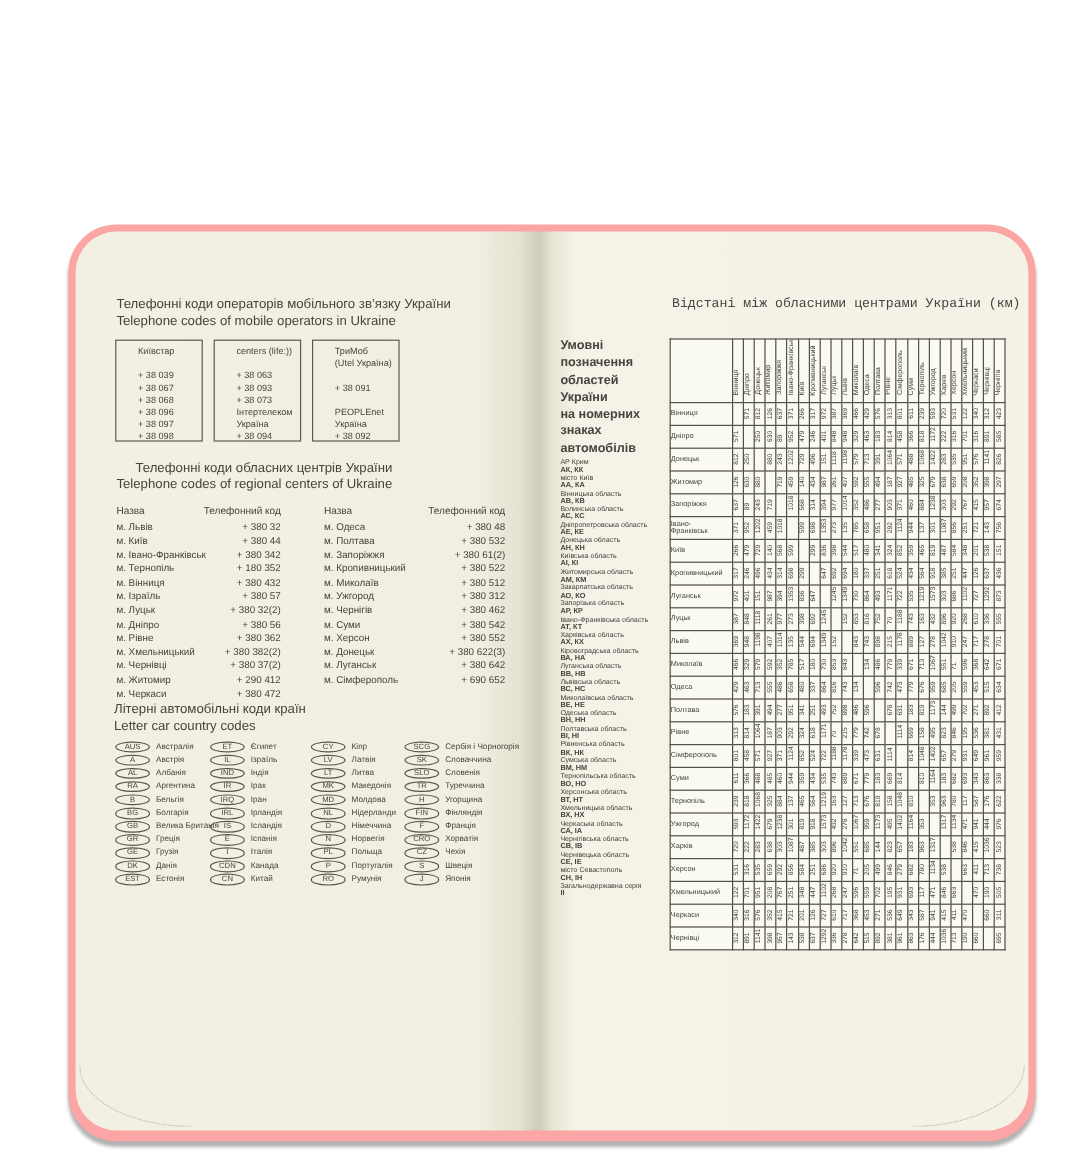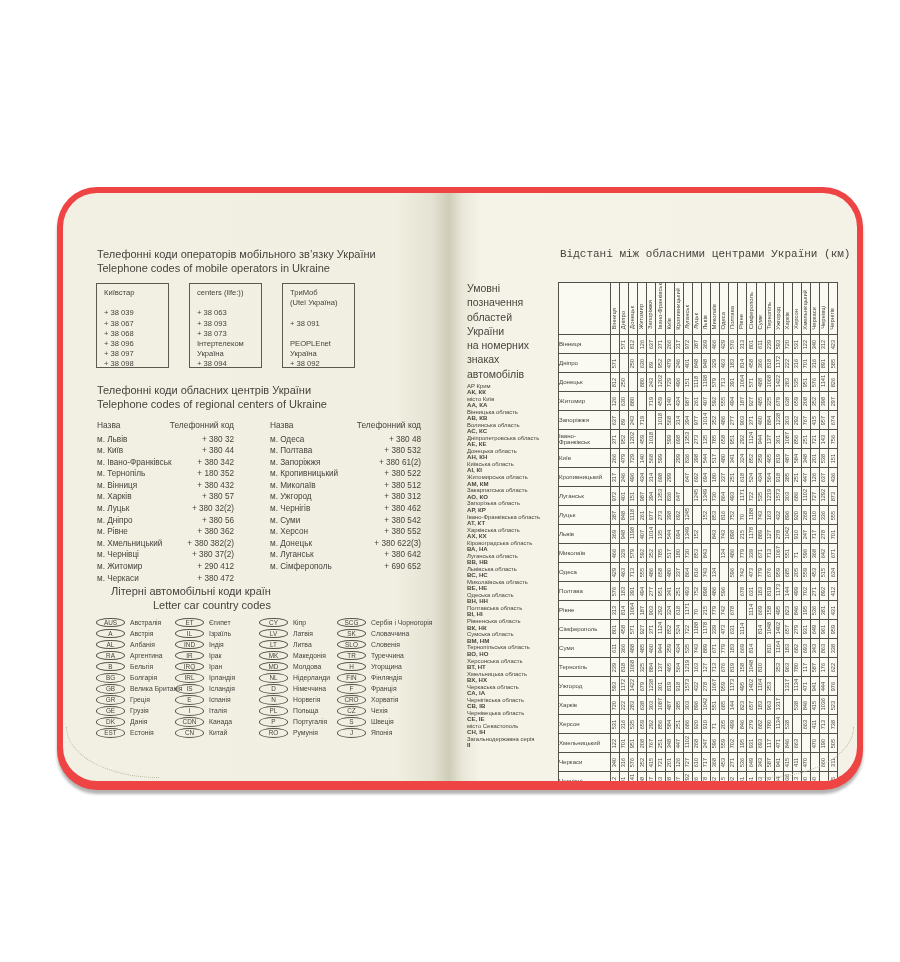--- a/index.html
+++ b/index.html
@@ -1,29 +1,29 @@
 <!DOCTYPE html>
 <html><head>
 <meta charset="utf-8">
 <style>
   html,body{margin:0;padding:0;background:#ffffff;}
   .canvas{position:relative;width:900px;height:962px;background:#ffffff;overflow:hidden;
           font-family:"Liberation Sans",sans-serif;color:#45443e;}
-  .cover{position:absolute;left:57px;top:187px;width:806px;height:603px;background:#ef4444;
+  .cover{position:absolute;left:57px;top:187px;width:806px;height:764px;background:#fca5a5;
          border-radius:40px;box-shadow:0 4px 3px rgba(0,0,0,0.30);}
   .pages{position:absolute;left:6px;top:6px;right:6px;bottom:9px;border-radius:34px;overflow:hidden;
          background:linear-gradient(90deg,#f2f0e2 0%,#f1efe1 42%,#e4e2d2 46.5%,#cfccb9 48.6%,#e9e7d7 50.3%,#f5f3e7 52.5%,#f4f2e6 100%);}
   .abs{position:absolute;}
   .sec-title{font-size:11px;line-height:13.6px;color:#45443e;white-space:nowrap;}
   .rp-title{font-size:11px;line-height:13.6px;text-align:center;white-space:nowrap;font-family:Liberation Mono, monospace;}
 
   
   .opboxes{display:flex;}
-  .opbox{width:73px;height:85px;border:1px solid #5b5a52;margin-right:20px;box-sizing:border-box;
-         padding:4px 2px 0 7px;font-size:7.6px;line-height:10.2px;background:transparent;overflow:hidden;}
+  .opbox{width:73px;height:85px;border:1px solid #5b5a52;margin-right:9px;box-sizing:border-box;
+         padding:4px 2px 0 18px;font-size:7.6px;line-height:10.2px;background:transparent;overflow:hidden;}
 
   
   .cc-group{position:absolute;top:0;}
   .cc-head{display:flex;justify-content:space-between;font-size:8.4px;line-height:12px;margin-bottom:2.5px;}
   .cc-row{display:flex;justify-content:space-between;font-size:8.2px;line-height:11.6px;white-space:nowrap;}
 
   
   .country-col{position:absolute;top:0;}
   .country-row{display:flex;align-items:center;height:11.05px;}
   .oval{width:29px;height:9.5px;border:1px solid #55544c;border-radius:50%;display:flex;align-items:center;
@@ -90,21 +90,21 @@
               <div>(Utel Україна)</div>
               <div>&nbsp;</div>
               <div>+ 38 091</div>
               <div>&nbsp;</div>
               <div>PEOPLEnet</div>
               <div>Україна</div>
               <div>+ 38 092</div>
             </div>
           </div>
 
-        <div class="abs sec-title" style="left:34px;top:191px;">
+        <div class="abs sec-title" style="left:34px;top:191px;text-align:right;">
           <div>Телефонні коди обласних центрів України</div>
           <div>Telephone codes of regional centers of Ukraine</div>
         </div>
 
         <div class="abs" style="left:34px;top:226px;width:330px;height:170px;">
           <div class="cc-group" style="left:0;width:137px;">
               <div class="cc-head">
                 <span>Назва</span>
                 <span>Телефонний код</span>
               </div>
@@ -122,21 +122,21 @@
               </div>
               <div class="cc-row">
                 <span>м. Тернопіль</span>
                 <span>+ 180 352</span>
               </div>
               <div class="cc-row">
                 <span>м. Вінниця</span>
                 <span>+ 380 432</span>
               </div>
               <div class="cc-row">
-                <span>м. Харків</span>
+                <span>м. Ізраїль</span>
                 <span>+ 380 57</span>
               </div>
               <div class="cc-row">
                 <span>м. Луцьк</span>
                 <span>+ 380 32(2)</span>
               </div>
               <div class="cc-row">
                 <span>м. Дніпро</span>
                 <span>+ 380 56</span>
               </div>
@@ -210,21 +210,21 @@
                 <span>м. Луганськ</span>
                 <span>+ 380 642</span>
               </div>
               <div class="cc-row">
                 <span>м. Сімферополь</span>
                 <span>+ 690 652</span>
               </div>
             </div>
         </div>
 
-        <div class="abs sec-title" style="left:48px;top:392px;text-align:right;">
+        <div class="abs sec-title" style="left:32px;top:392px;">
           <div>Літерні автомобільні коди країн</div>
           <div>Letter car country codes</div>
         </div>
 
         <div class="abs" style="left:0;top:424px;width:397px;height:130px;">
             <div class="country-col" style="left: 33px;">
               <div class="country-row">
                 <span class="oval">AUS</span>
                 <span class="country-name">Австралія</span>
               </div>
@@ -409,21 +409,21 @@
             </div>
           </div>
       </div>
 
       <div class="abs" style="left:397px;top:0;width:397px;height:589px;">
 
         <div class="abs rp-title" style="left:100px;top:55px;width:286px;">
           <div>Відстані між обласними центрами України (км)</div>
         </div>
 
-        <div class="abs legend-head" style="left:7px;top:88px;width:95px;">
+        <div class="abs legend-head" style="left:7px;top:88px;width:95px;font-weight:bold;">
             <div>Умовні</div>
             <div>позначення</div>
             <div>областей</div>
             <div>України</div>
             <div>на номерних</div>
             <div>знаках</div>
             <div>автомобілів</div>
           </div>
 
         <div class="abs" style="left:7px;top:189px;width:95px;">

